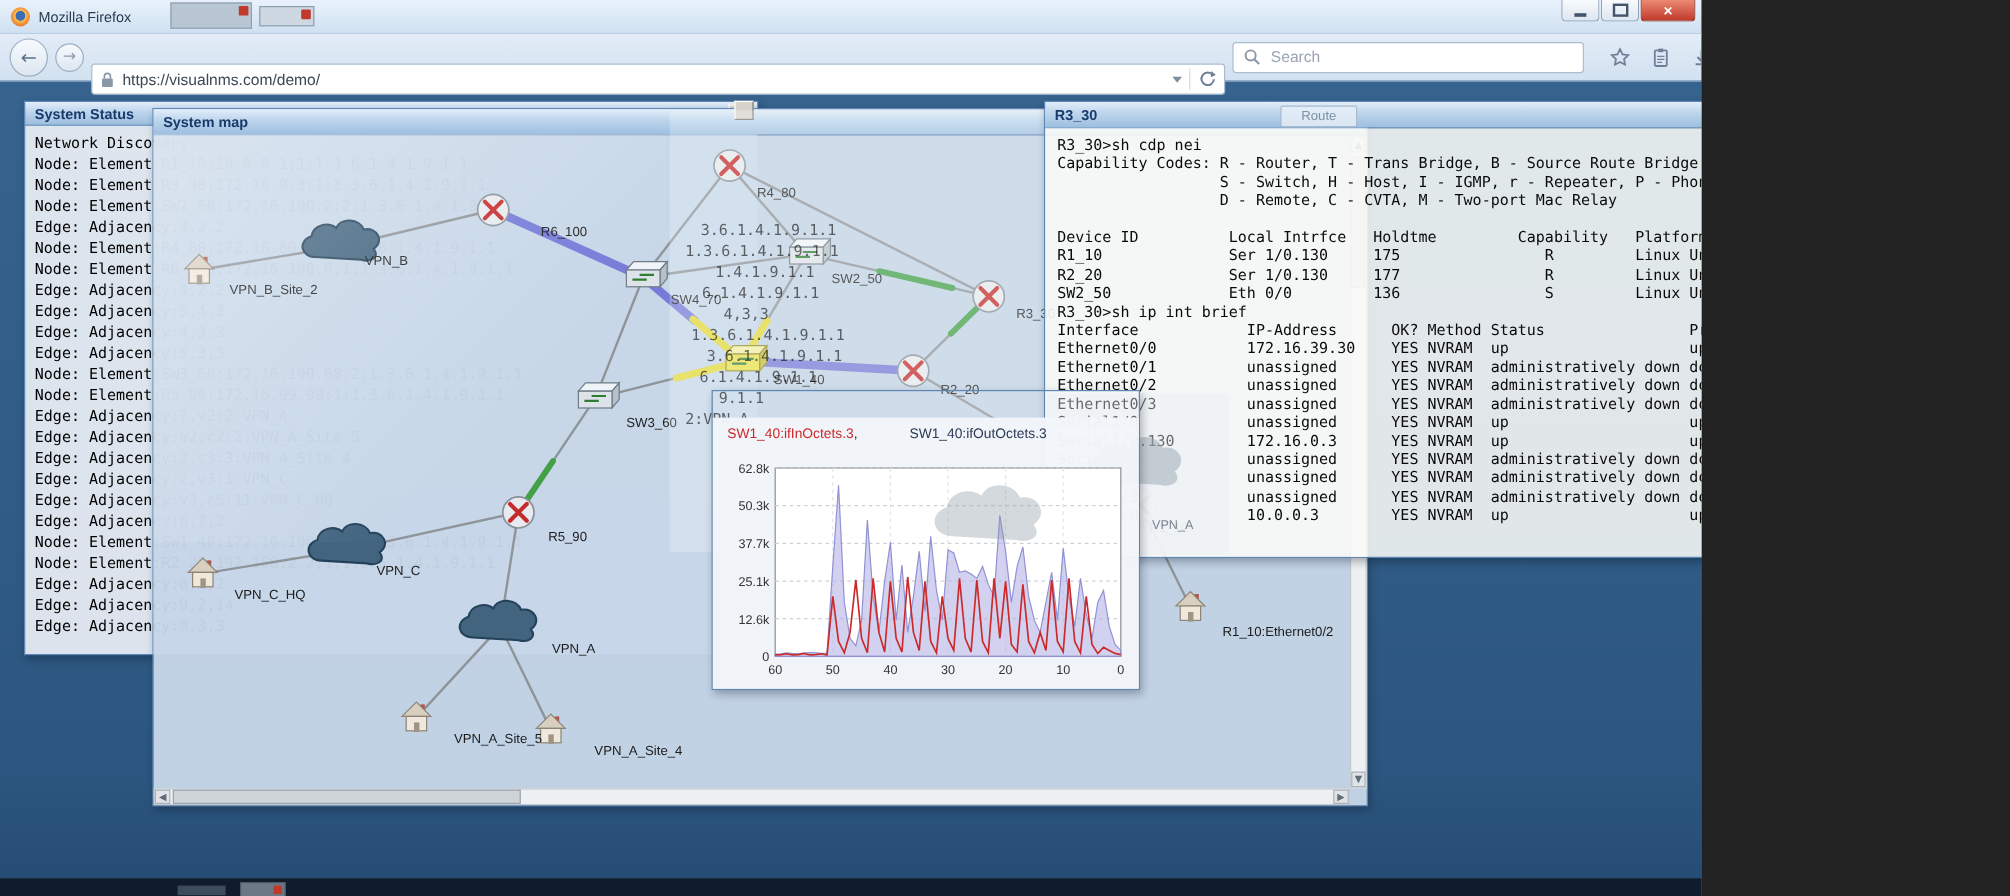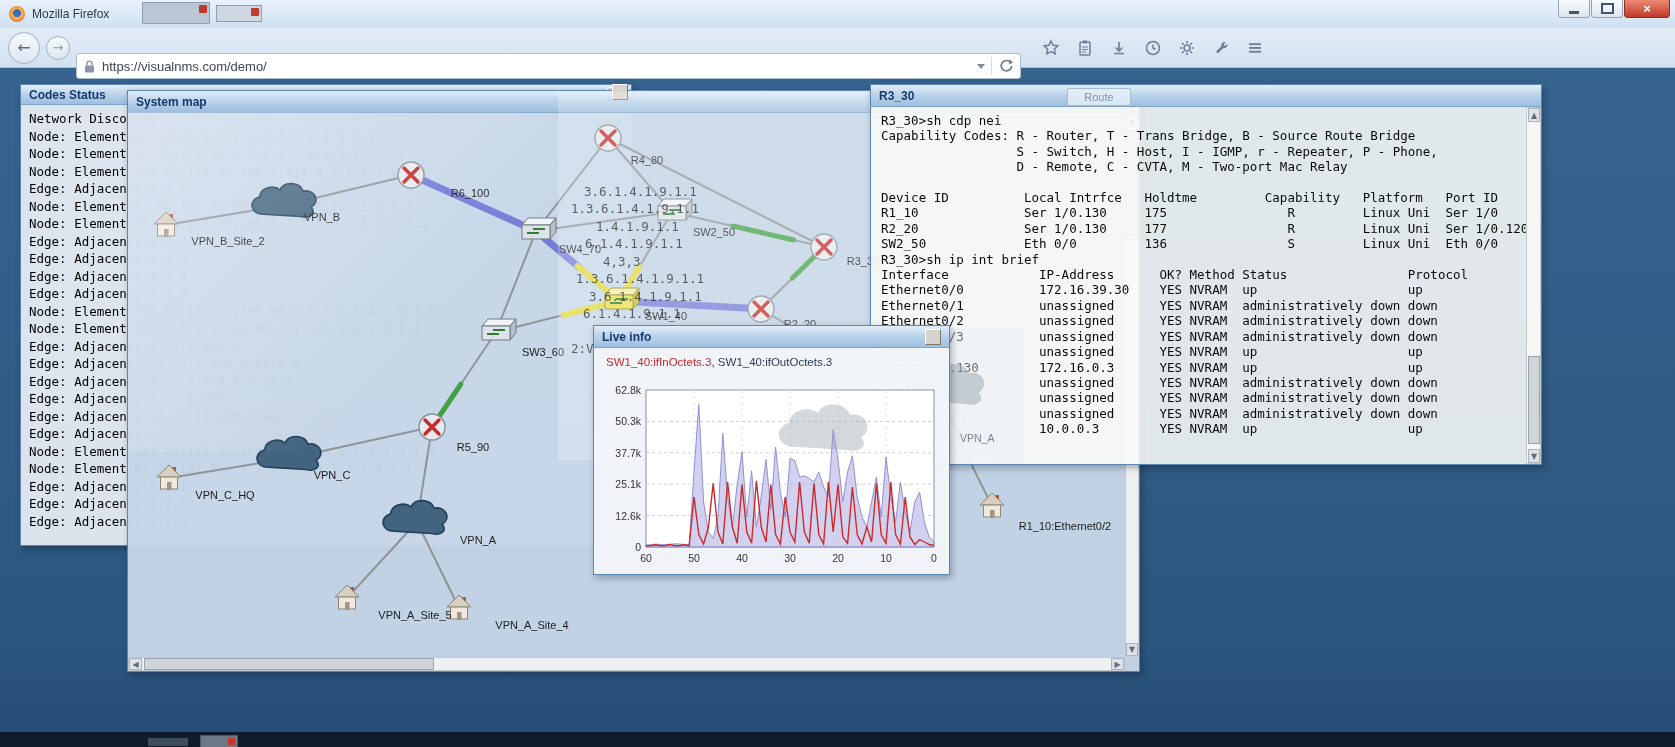--- a/index.html
+++ b/index.html
@@ -1,16 +1,16 @@
 <!DOCTYPE html>
 <html><head>
 <meta charset="utf-8">
 <style>
   html,body{margin:0;padding:0;background:#222;}
-  .screen{position:relative;width:1675px;height:747px;overflow:hidden;font-family:"Liberation Sans",sans-serif;background:#31608f;}
+  .screen{position:relative;width:1418px;height:747px;overflow:hidden;font-family:"Liberation Sans",sans-serif;background:#31608f;}
 
   
   .titlebar{position:absolute;left:0;top:0;width:100%;height:28px;background:linear-gradient(#e9f2fb,#cfe0f1);border-bottom:1px solid #b9cde1;z-index:100;}
   .ff-logo{position:absolute;left:9px;top:6px;width:16px;height:16px;border-radius:50%;background:radial-gradient(circle at 50% 45%,#3b6db5 32%,#f9bb52 36%,#e8762c 75%);}
   .title-text{position:absolute;left:32px;top:7px;font-size:12px;color:#2b3a4d;}
   .win-controls{position:absolute;right:5px;top:0;display:flex;}
   .wc{height:17px;border:1px solid #93a4b6;border-top:none;border-radius:0 0 4px 4px;background:linear-gradient(#f8fbfd,#dde6ef);margin-left:1px;display:flex;align-items:center;justify-content:center;color:#44546a;font-size:11px;}
   .wc.min{width:30px}.wc.max{width:30px}
   .wc.close{width:44px;background:linear-gradient(#ec8b72,#c0392b);border-color:#8f2f20;color:#fff;font-size:13px;font-weight:bold;}
   .wc .bar{width:10px;height:3px;background:#44546a;margin-top:7px;}
@@ -110,20 +110,27 @@
           <path d="M4 6.5V4.6a2.5 2.5 0 0 1 5 0v1.9" fill="none" stroke="#8a97a6" stroke-width="1.4"></path>
         </svg>
       <span class="url-text">https://visualnms.com/demo/</span>
       <span class="caret"></span>
       <span class="url-divider"></span>
       <svg width="16" height="16" viewBox="0 0 16 16">
           <path d="M12.6 4.6A5.2 5.2 0 1 0 13.6 8" fill="none" stroke="#6f8096" stroke-width="1.7"></path>
           <polygon points="11.4,1.2 15.2,4.6 11,6.4" fill="#6f8096"></polygon>
         </svg>
     </div>
+    <div class="searchbox">
+      <svg width="15" height="15" viewBox="0 0 15 15">
+          <circle cx="6.2" cy="6.2" r="4.2" fill="none" stroke="#8a97a6" stroke-width="1.6"></circle>
+          <path d="M9.5 9.5 L13.3 13.3" stroke="#8a97a6" stroke-width="1.8"></path>
+        </svg>
+      <input type="text" placeholder="Search" style="">
+    </div>
     <div class="tool-icons">
       <span class="ticon">
           <svg width="18" height="18" viewBox="0 0 18 18">
             <path d="M9 2l2.1 4.3 4.7.6-3.4 3.3.8 4.7L9 12.6 4.8 14.9l.8-4.7L2.2 6.9l4.7-.6z" fill="none" stroke="#6f8096" stroke-width="1.5"></path>
           </svg>
         </span>
       <span class="ticon">
           <svg width="18" height="18" viewBox="0 0 18 18">
             <rect x="4" y="3" width="10" height="13" rx="1" fill="none" stroke="#6f8096" stroke-width="1.5"></rect>
             <rect x="7" y="1.5" width="4" height="3" fill="#6f8096"></rect>
@@ -164,21 +171,21 @@
 
   <div class="page"></div>
   <div class="bottom-strip"></div>
   <div class="bottom-frag" style="left:148px;top:738px;width:40px;height:8px;background:#3d4c5c;"></div>
   <div class="bottom-frag" style="left:200px;top:735px;width:36px;height:11px;background:#6b7987;border:1px solid #4d5a66;">
       <span style="position:absolute;right:2px;top:2px;width:7px;height:7px;background:#c0392b;display:block;"></span>
     </div>
 
   <div class="window sys-status">
     <div class="tbar">
-      <span>Codes Status</span>
+      <span>System Status</span>
       <span class="tbar-btn"></span>
     </div>
     <div class="body">
       <pre id="status-pre">Network Discovery:
 Node: Element:R1_10;10.0.0.1;1;1.3.6.1.4.1.9.1.1
 Node: Element:R3_30;172.16.0.3;1;1.3.6.1.4.1.9.1.1
 Node: Element:SW2_50;172.16.100.2;2;1.3.6.1.4.1.9.1.1
 Edge: Adjacency:3,2,2
 Node: Element:R4_80;172.16.80.4;1;1.3.6.1.4.1.9.1.1
 Node: Element:R6_100;172.16.100.6;1;1.3.6.1.4.1.9.1.1
@@ -422,26 +429,22 @@
   <div class="ghost-r3">
     <svg width="152" height="134" viewBox="0 0 152 134">
       <g transform="translate(76,62) scale(1.4)" opacity="0.5">
         <path d="M -20 8 C -31 8 -33 -4 -23 -7 C -22 -15 -11 -18 -5 -13 C -2 -21 12 -20 15 -12 C 25 -14 30 -3 22 2 C 27 8 20 12 13 10 L -20 8 Z" fill="#9aa5b0"></path>
       </g>
     </svg>
     <span class="glabel">VPN_A</span>
   </div>
 
   <div class="window live">
-    <div class="tbar">
-      <span>Live info</span>
-      <span class="tbar-btn"></span>
-    </div>
     <div class="body">
-      <div class="legend" id="legend"><span style="color: rgb(204, 42, 42); margin-top: 19px;">SW1_40:ifInOctets.3</span><span>, </span><span style="color: rgb(43, 58, 85);">SW1_40:ifOutOctets.3</span></div>
+      <div class="legend" id="legend"><span style="color: rgb(204, 42, 42); margin-top: 19px;">SW1_40:ifInOctets.3</span><span>, </span><span style="color: rgb(43, 58, 85); margin-left: 40px;">SW1_40:ifOutOctets.3</span></div>
       <svg id="chart-svg" width="348" height="196" viewBox="0 0 348 196">
           <rect x="48" y="8" width="288" height="157" fill="#ffffff" stroke="#8a9096" stroke-width="1"></rect>
           <text x="43" y="169" text-anchor="end" class="tick">0</text>
           <line x1="48" y1="133.6" x2="336" y2="133.6" stroke="#cdd2d8" stroke-dasharray="3,3" stroke-width="1"></line>
           <text x="43" y="137.6" text-anchor="end" class="tick">12.6k</text>
           <line x1="48" y1="102.19999999999999" x2="336" y2="102.19999999999999" stroke="#cdd2d8" stroke-dasharray="3,3" stroke-width="1"></line>
           <text x="43" y="106.19999999999999" text-anchor="end" class="tick">25.1k</text>
           <line x1="48" y1="70.8" x2="336" y2="70.8" stroke="#cdd2d8" stroke-dasharray="3,3" stroke-width="1"></line>
           <text x="43" y="74.8" text-anchor="end" class="tick">37.7k</text>
           <line x1="48" y1="39.39999999999999" x2="336" y2="39.39999999999999" stroke="#cdd2d8" stroke-dasharray="3,3" stroke-width="1"></line>

